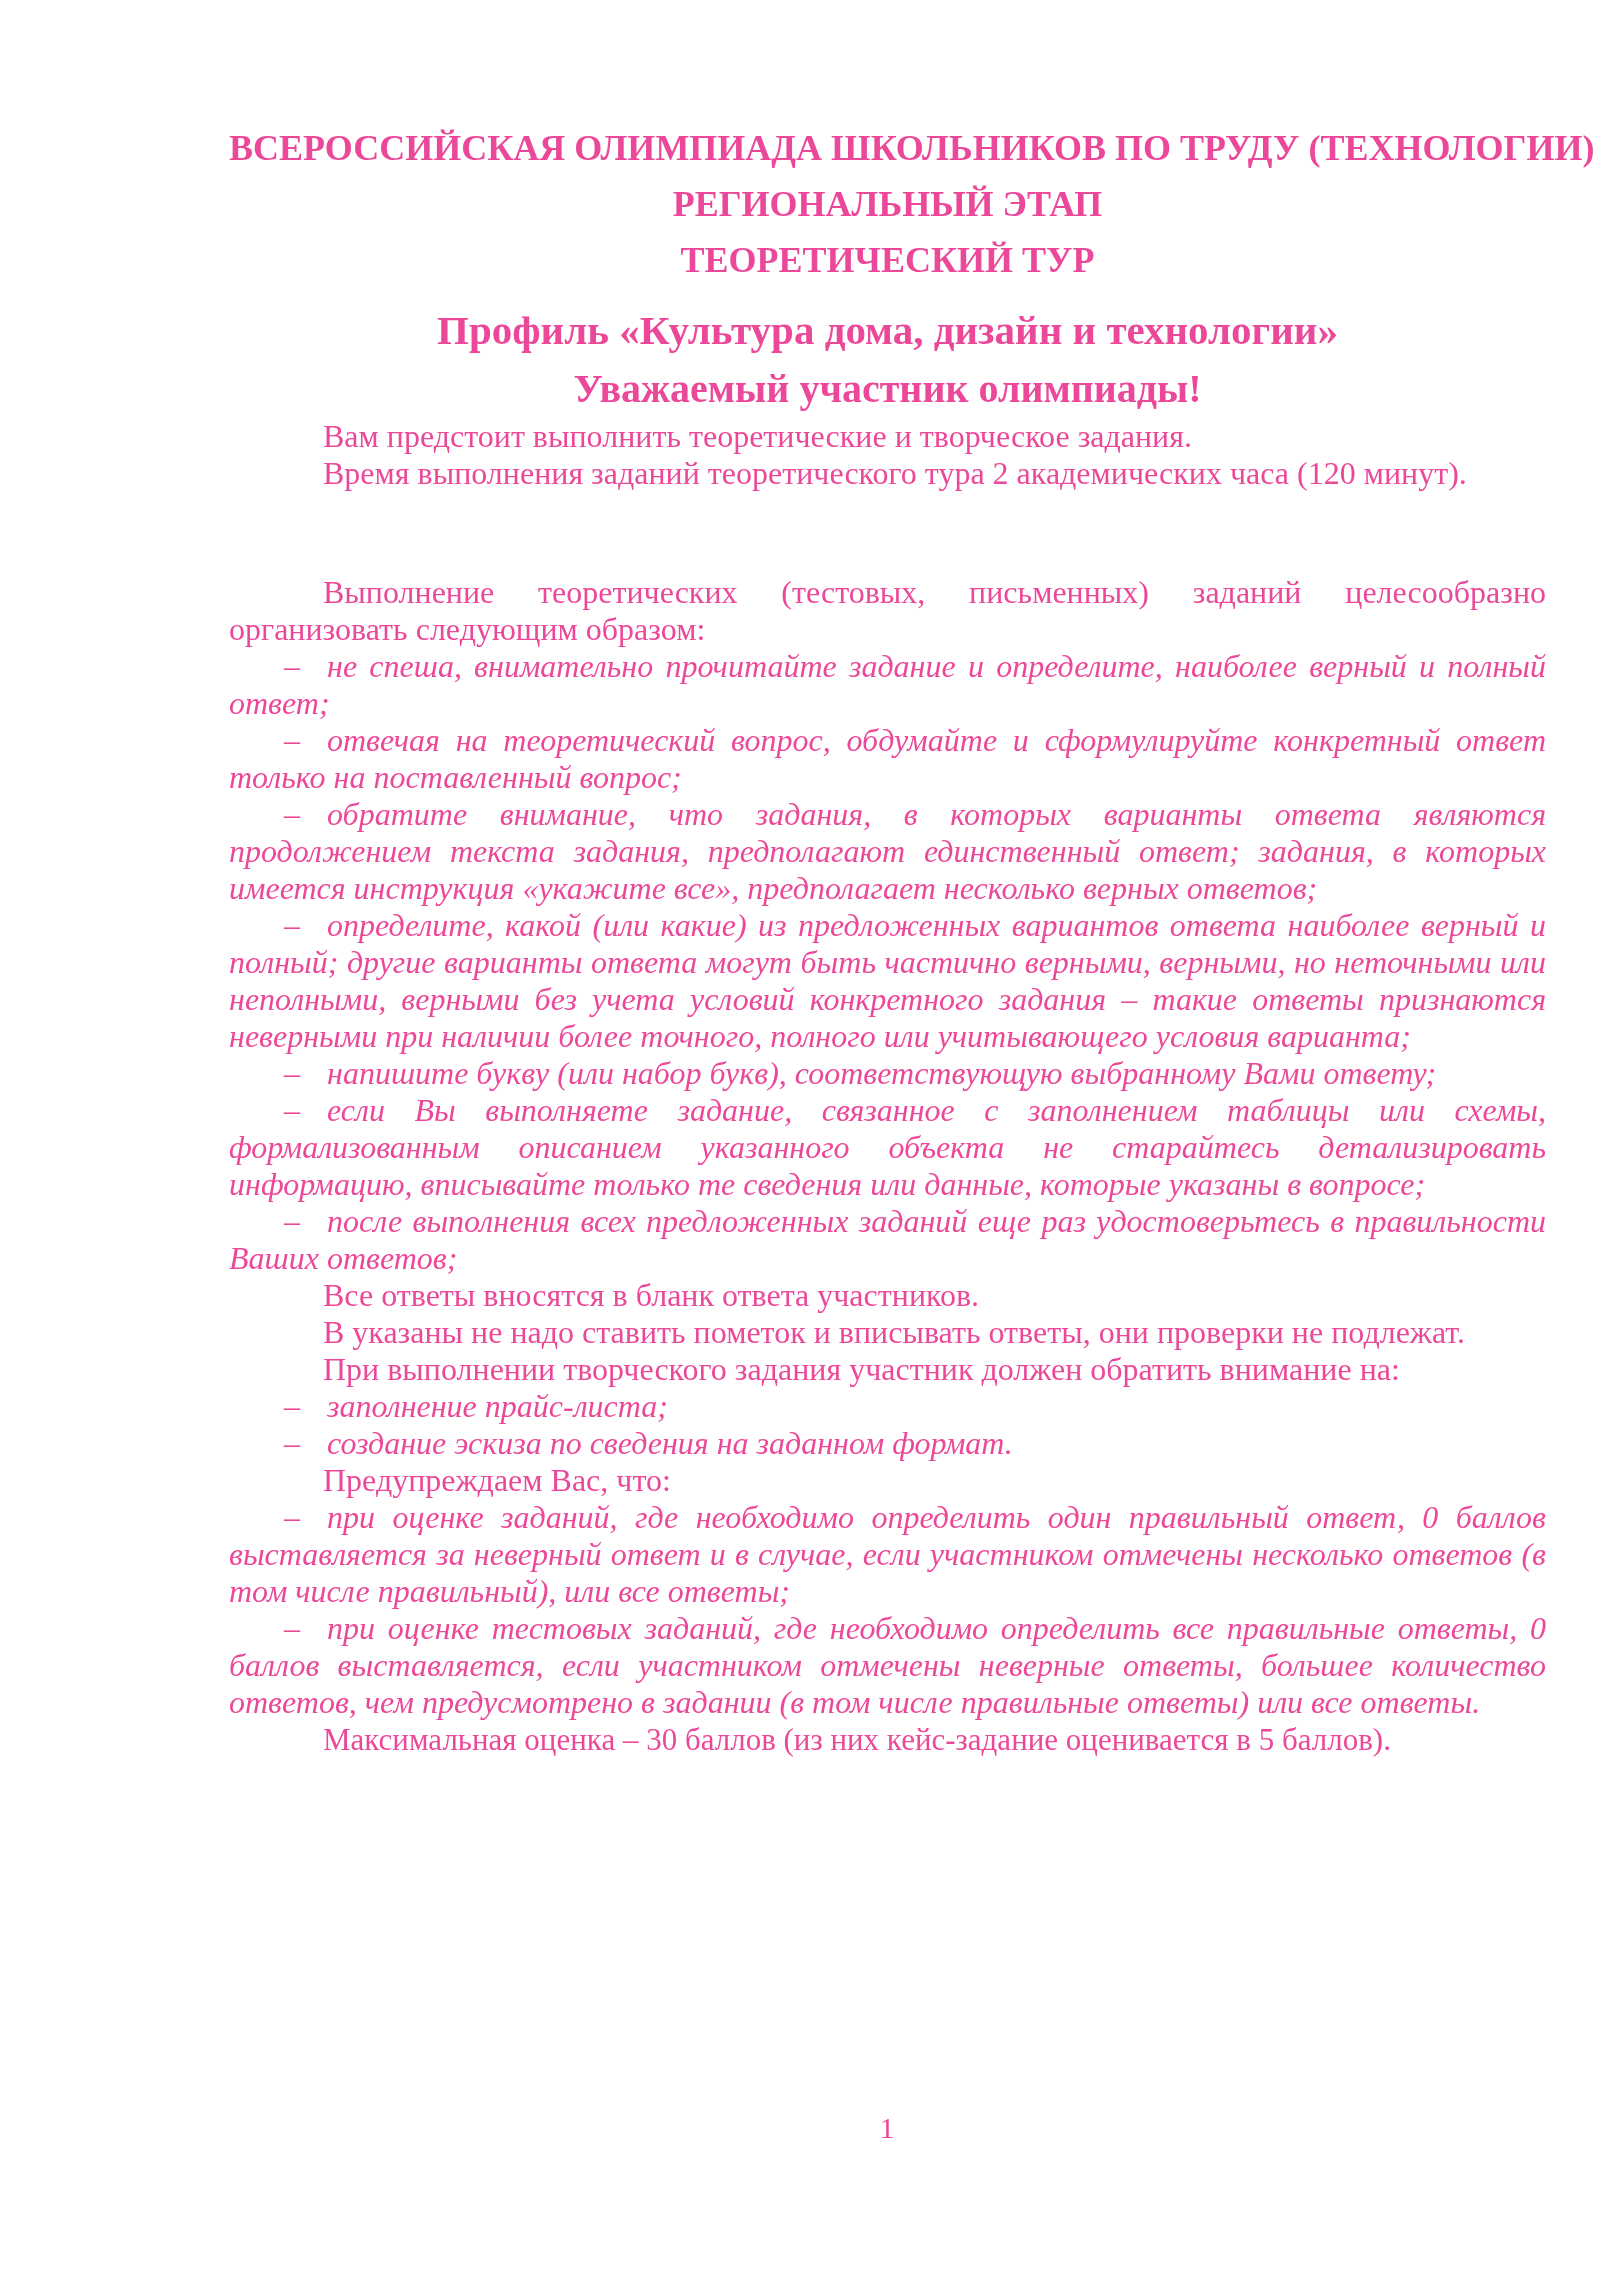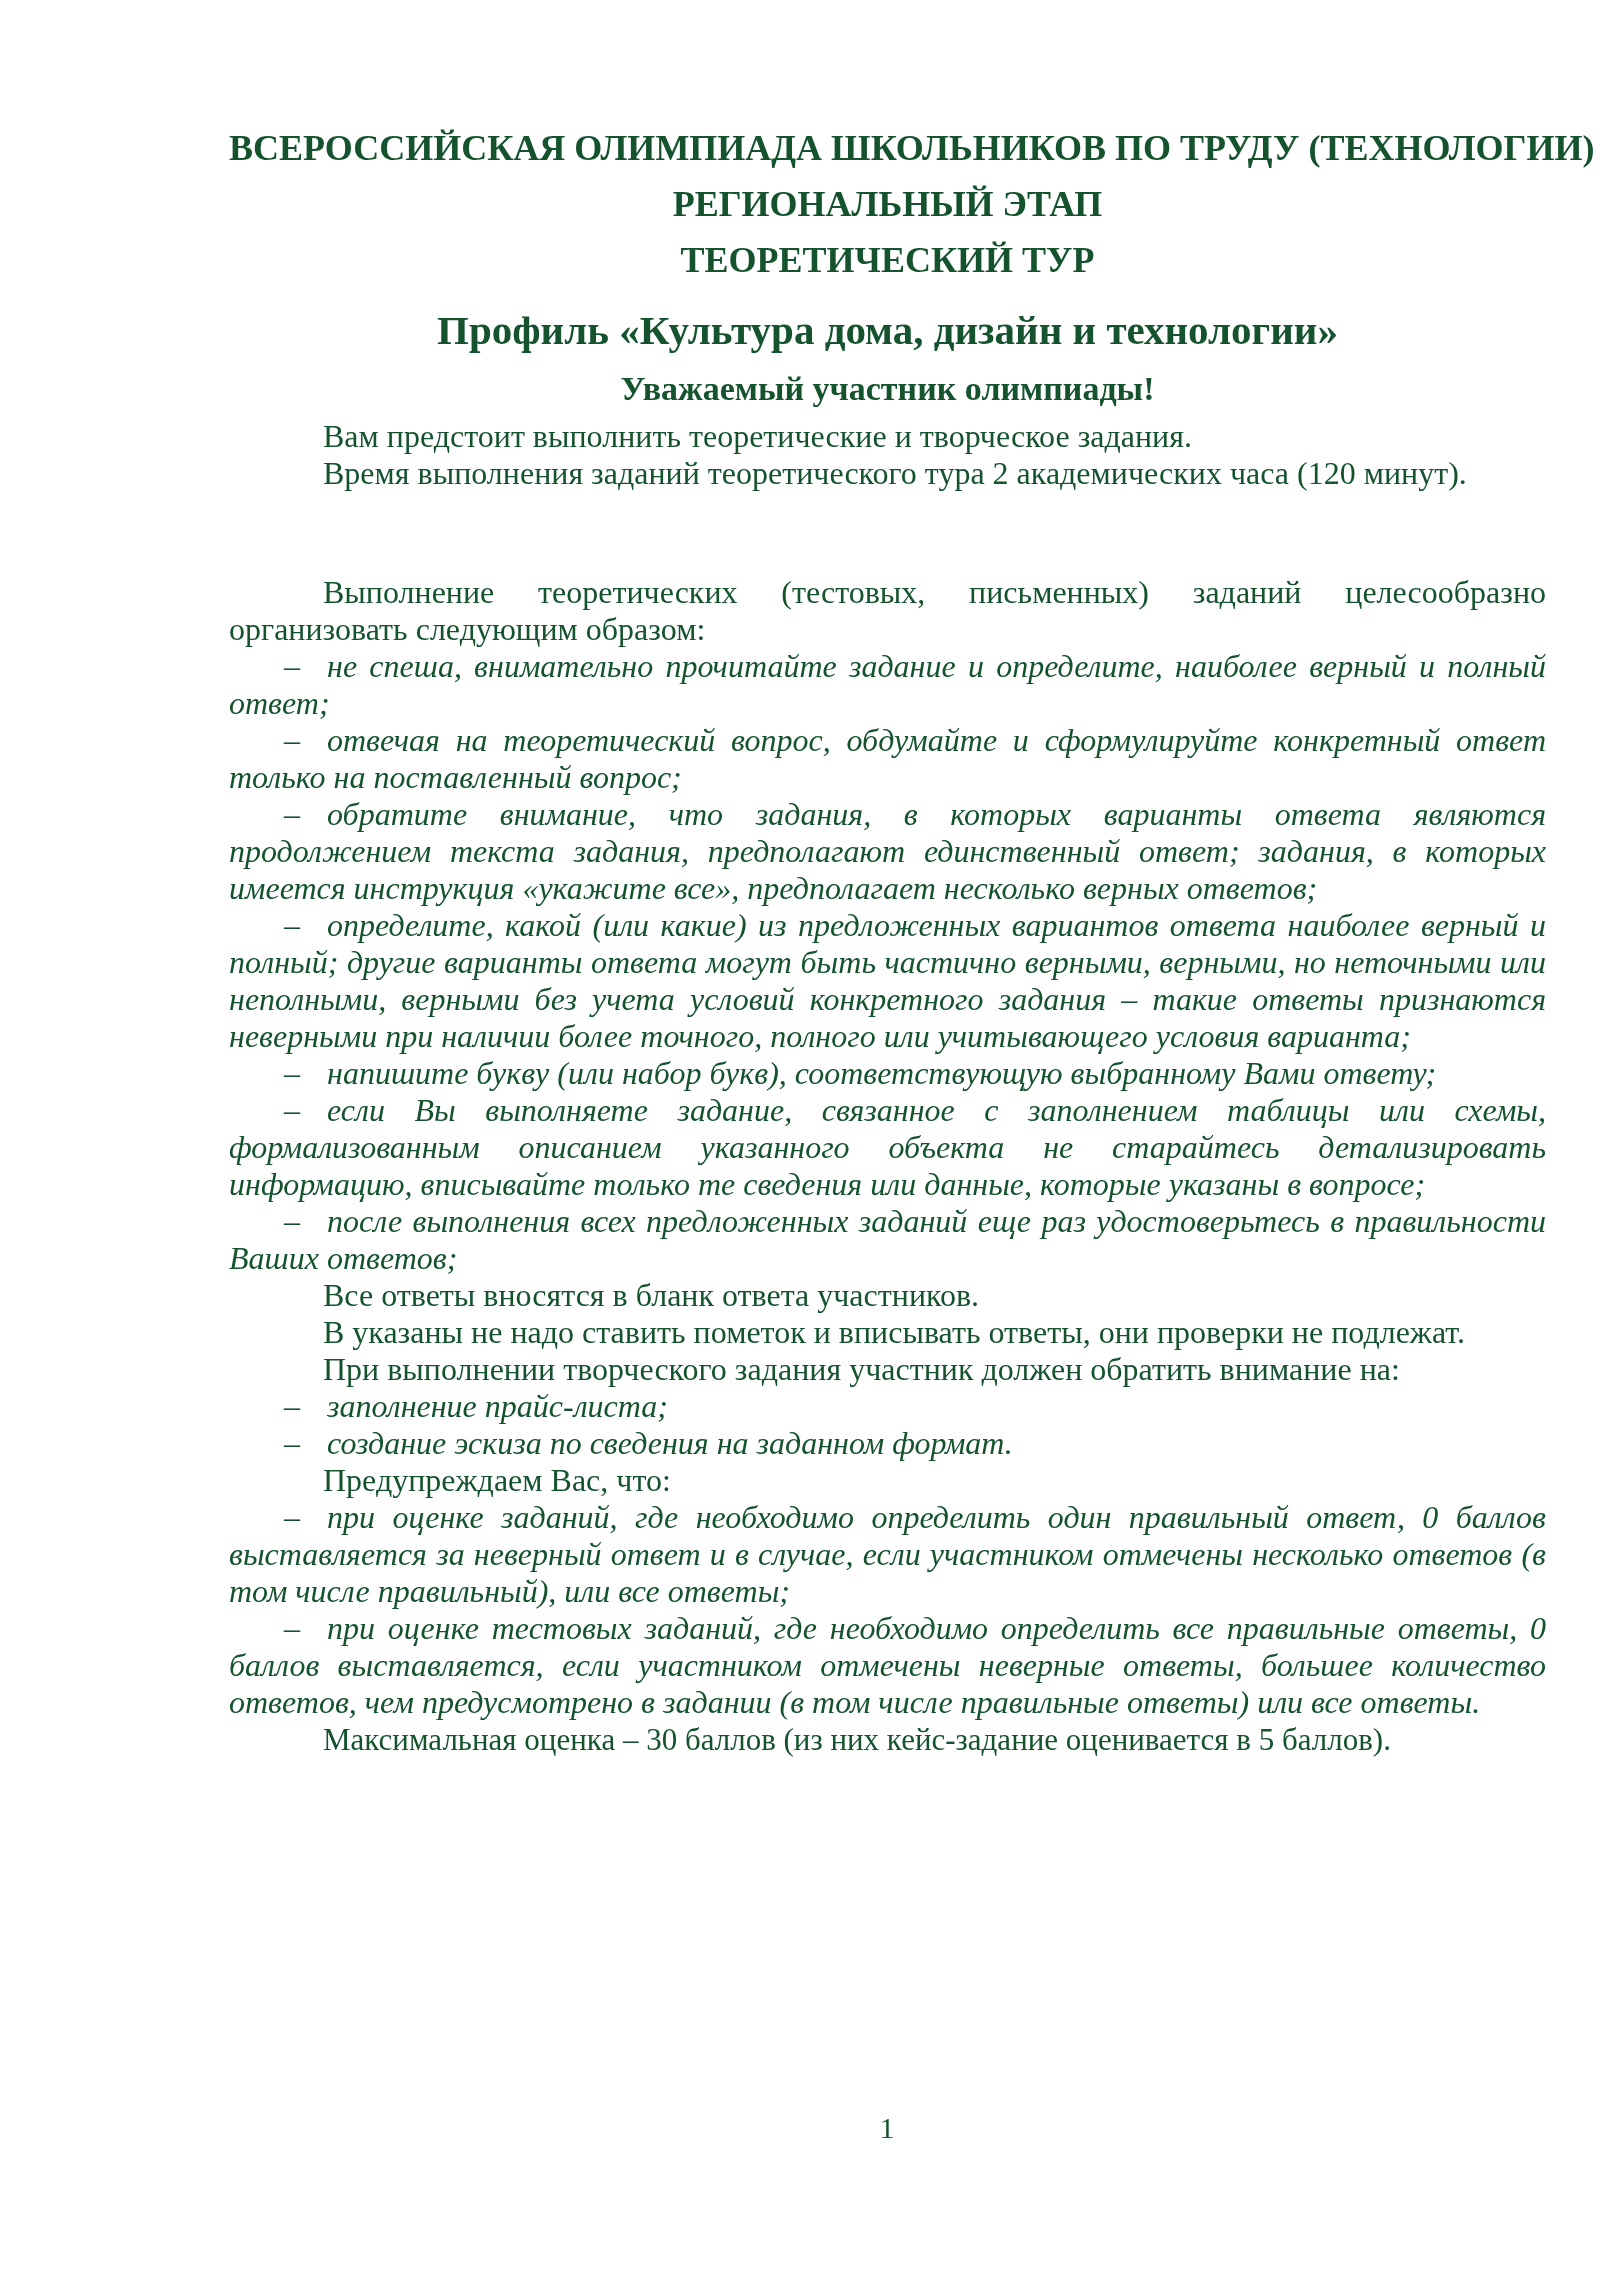--- a/index.html
+++ b/index.html
@@ -5,21 +5,21 @@
   html, body {
     margin: 0;
     padding: 0;
     background: #ffffff;
   }
   .page {
     position: relative;
     width: 1622px;
     height: 2293px;
     background: #ffffff;
-    color: #14532d;
+    color: #ec4899;
     font-family: "Liberation Serif", "DejaVu Serif", serif;
     box-sizing: border-box;
     padding: 120px 76px 0 229px;
     overflow: hidden;
   }
   .titles {
     text-align: center;
     font-weight: bold;
   }
   .t-line {
@@ -27,21 +27,21 @@
     line-height: 56px;
     white-space: nowrap;
   }
   .profile-line {
     font-size: 41px;
     line-height: 56px;
     margin-top: 13.7px;
     white-space: nowrap;
   }
   .greeting-line {
-    font-size: 34px;
+    font-size: 40px;
     line-height: 49px;
     margin-top: 5.9px;
   }
   .body-text {
     margin-top: 5.9px;
   }
   .body-p {
     margin: 0;
     font-size: 32px;
     line-height: 37px;

